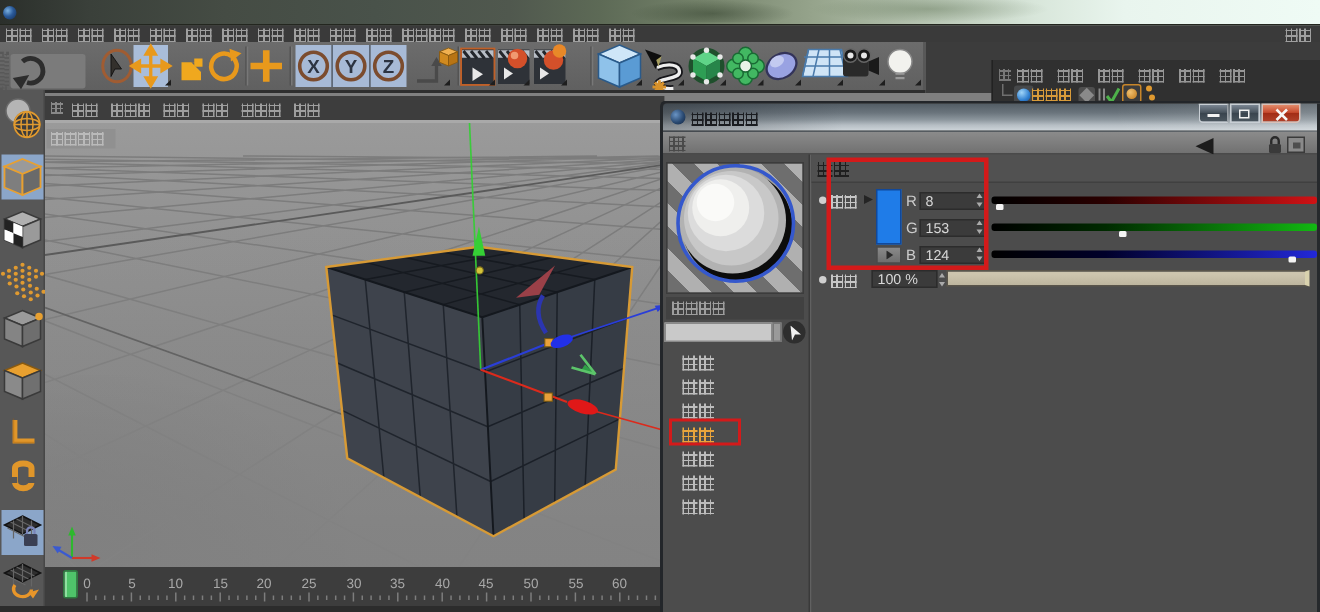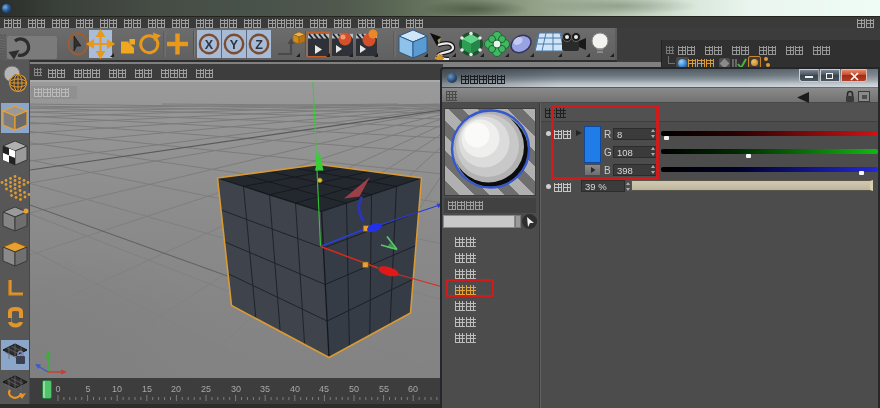--- a/index.html
+++ b/index.html
@@ -457,43 +457,43 @@
     </svg>
 <div class="abs" style="left:584px;top:126px;width:17px;height:37px;background:#1f7ce8;border:1px solid #11489a"></div>
 <div class="abs" style="left:584px;top:164px;width:17px;height:12px;background:linear-gradient(#8a8a8a,#6e6e6e);border:1px solid #4a4a4a"></div>
 <svg class="abs" style="left:590px;top:167px" width="6" height="6" viewBox="0 0 6 6">
       <polygon points="1,0 5.5,3 1,6" fill="#2a2a2a"></polygon>
     </svg>
 <div class="abs" style="left:604px;top:129px;color:#cccccc;font-size:10px">R</div>
 <div class="abs" style="left:604px;top:147px;color:#cccccc;font-size:10px">G</div>
 <div class="abs" style="left:604px;top:165px;color:#cccccc;font-size:10px">B</div>
 <div class="abs" style="left:613px;top:128px;width:44px;height:12px;background:#3b3b3b;border:1px solid #2c2c2c;color:#d8d8d8;font-size:9.5px;padding:0 3px;line-height:11px">8</div>
-<div class="abs" style="left:613px;top:146px;width:44px;height:12px;background:#3b3b3b;border:1px solid #2c2c2c;color:#d8d8d8;font-size:9.5px;padding:0 3px;line-height:11px">108</div>
-<div class="abs" style="left:613px;top:164px;width:44px;height:12px;background:#3b3b3b;border:1px solid #2c2c2c;color:#d8d8d8;font-size:9.5px;padding:0 3px;line-height:11px">398</div>
+<div class="abs" style="left:613px;top:146px;width:44px;height:12px;background:#3b3b3b;border:1px solid #2c2c2c;color:#d8d8d8;font-size:9.5px;padding:0 3px;line-height:11px">153</div>
+<div class="abs" style="left:613px;top:164px;width:44px;height:12px;background:#3b3b3b;border:1px solid #2c2c2c;color:#d8d8d8;font-size:9.5px;padding:0 3px;line-height:11px">124</div>
 <svg class="abs" style="left:649px;top:128px" width="8" height="50" viewBox="0 0 8 50">
 <g fill="#aaa">
         <polygon points="2,4 6,4 4,1"></polygon>
         <polygon points="2,7 6,7 4,10"></polygon>
 <polygon points="2,22 6,22 4,19"></polygon>
         <polygon points="2,25 6,25 4,28"></polygon>
 <polygon points="2,40 6,40 4,37"></polygon>
         <polygon points="2,43 6,43 4,46"></polygon>
       </g>
     </svg>
 
 <div class="abs" style="left:661px;top:131px;width:217px;height:5px;background:linear-gradient(90deg,#000,#2a0000 35%,#d01215);border-radius:2px"></div>
 <div class="abs" style="left:661px;top:149px;width:217px;height:5px;background:linear-gradient(90deg,#000,#002a00 35%,#12b812);border-radius:2px"></div>
 <div class="abs" style="left:661px;top:167px;width:217px;height:5px;background:linear-gradient(90deg,#000,#00002a 35%,#2228d8);border-radius:2px"></div>
 <div class="abs" style="left:664px;top:136px;width:5px;height:4px;background:#f4f4f4;border-radius:1px"></div>
 <div class="abs" style="left:746px;top:154px;width:5px;height:4px;background:#f4f4f4;border-radius:1px"></div>
 <div class="abs" style="left:859px;top:171px;width:5px;height:4px;background:#f4f4f4;border-radius:1px"></div>
 
 <div class="abs" style="left:546px;top:184px;width:5px;height:5px;border-radius:50%;background:#cfcfcf"></div>
 <div class="abs row" style="left:554px;top:183px;color:#c6c6c6"><i class="c"></i><i class="c"></i></div>
-<div class="abs" style="left:581px;top:180px;width:44px;height:12px;background:#3b3b3b;border:1px solid #2c2c2c;color:#d8d8d8;font-size:9.5px;padding:0 3px;line-height:11px">39 %</div>
+<div class="abs" style="left:581px;top:180px;width:44px;height:12px;background:#3b3b3b;border:1px solid #2c2c2c;color:#d8d8d8;font-size:9.5px;padding:0 3px;line-height:11px">100 %</div>
 <svg class="abs" style="left:624px;top:180px" width="8" height="14" viewBox="0 0 8 14">
 <g fill="#aaa">
         <polygon points="2,5 6,5 4,2"></polygon>
         <polygon points="2,8 6,8 4,11"></polygon>
       </g>
     </svg>
 <div class="abs" style="left:631px;top:180px;width:242px;height:11px;background:linear-gradient(#cdc5ae 0 2px,#bdb59e);border:1px solid #59544a;border-right:3px solid #d9d2ae"></div>
 
 <div class="abs" style="left:878px;top:69px;width:2px;height:339px;background:#26292c"></div>
 

